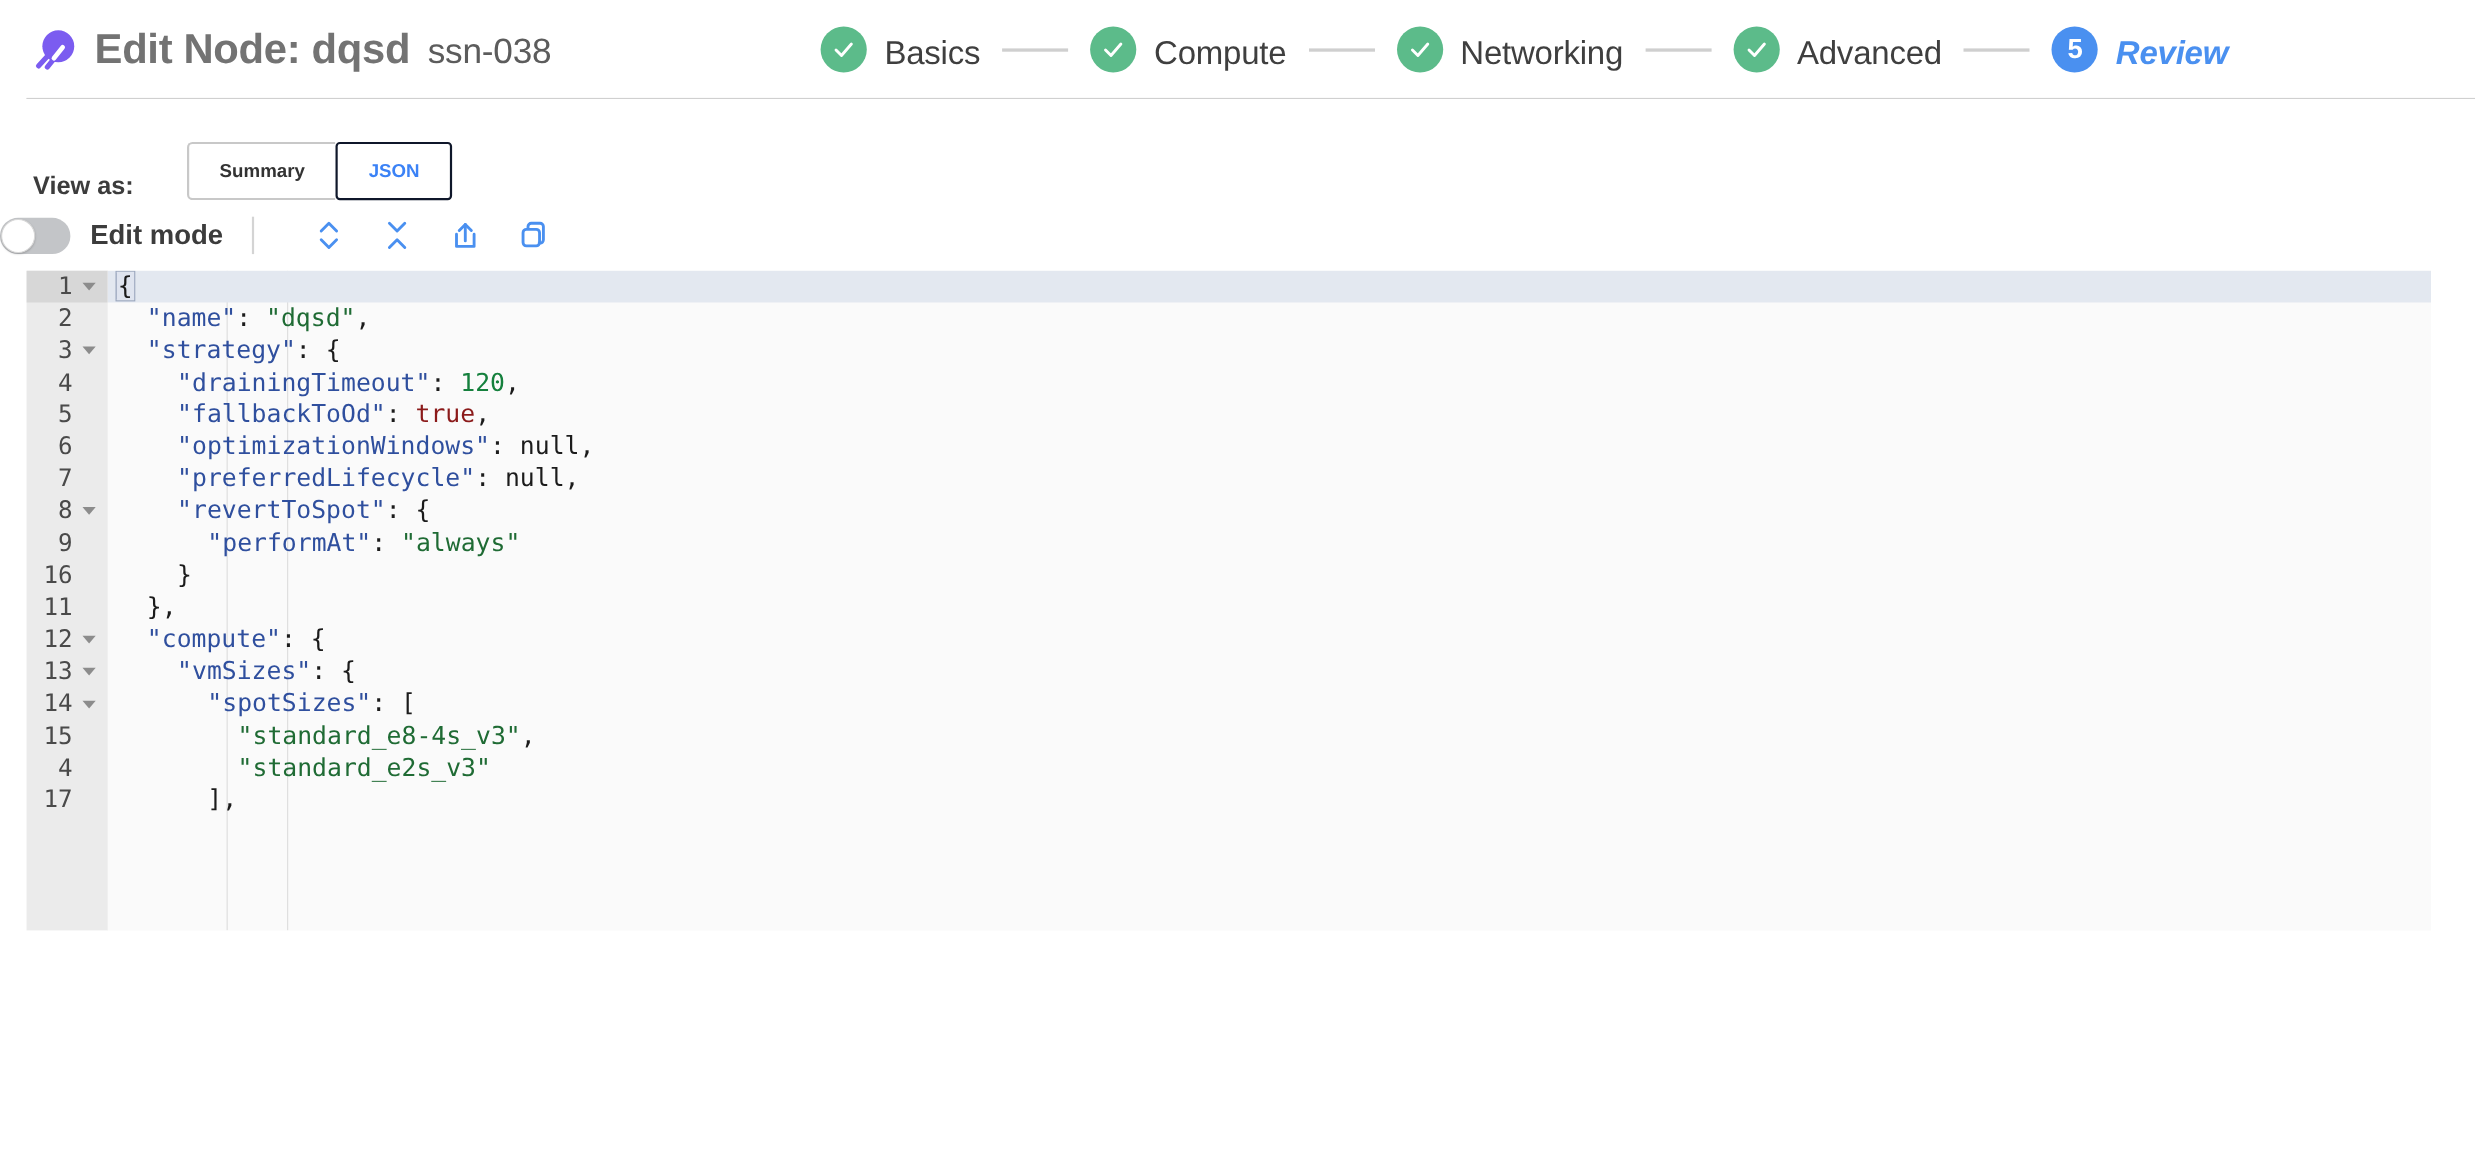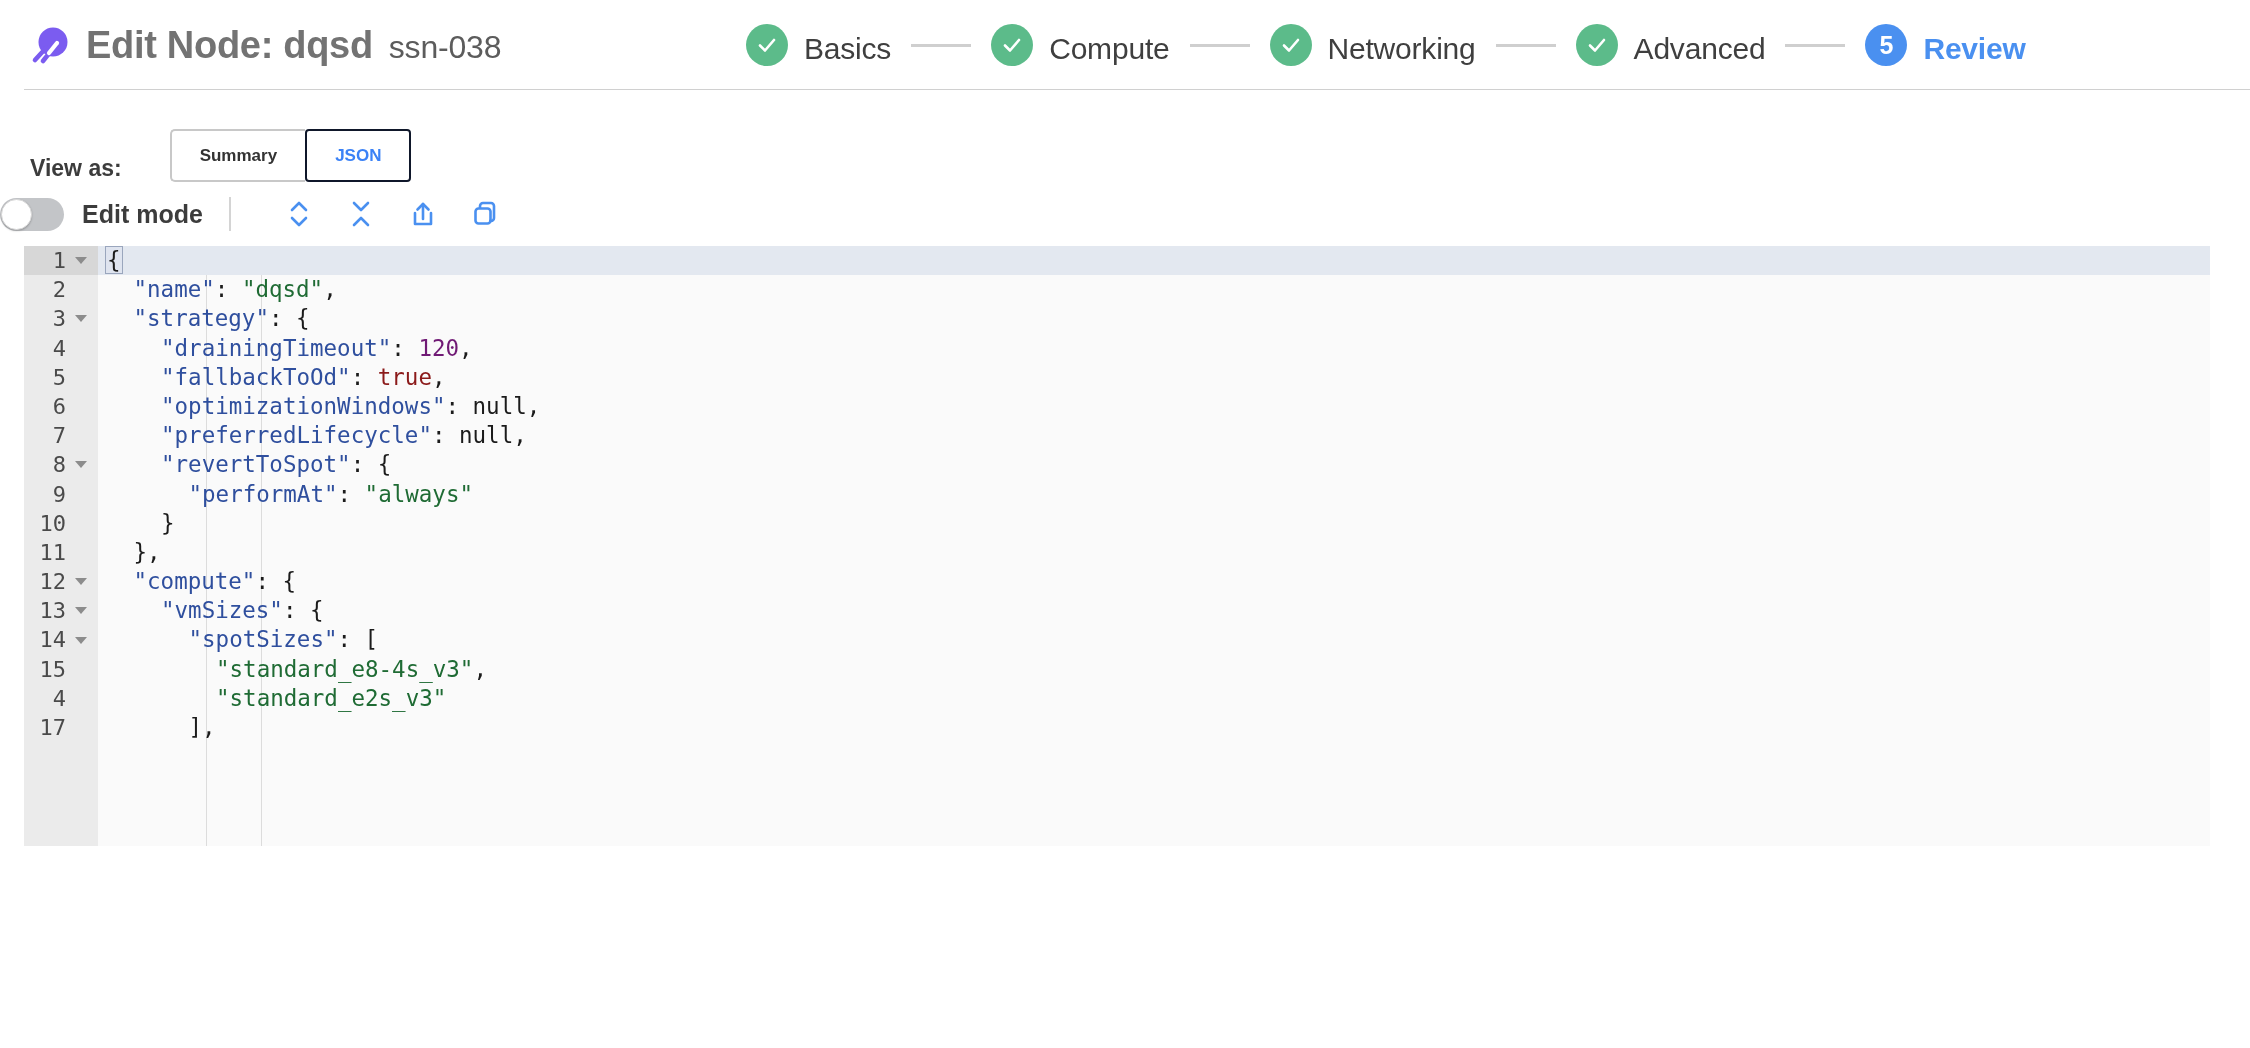--- a/index.html
+++ b/index.html
@@ -94,20 +94,21 @@
   .step-label {
     font-size: 30px;
     color: #3f3f3f;
     margin-left: 16px;
     white-space: nowrap;
     letter-spacing: -0.2px;
   }
   .step-label.current-label {
     color: #4a90f0;
     font-weight: 600;
+    font-style: italic;
   }
   .step-connector {
     width: 60px;
     height: 3px;
     background: #cfcfcf;
     margin: 0 20px;
     flex: 0 0 60px;
   }
 
   
@@ -256,21 +257,21 @@
     white-space: pre;
     padding-left: 8px;
     position: relative;
     color: #222222;
     letter-spacing: 0px;
   }
   .code-line.active-bg { background: #e3e8f0; }
 
   .tok-key { color: #2f4f9e; }
   .tok-str { color: #1f6b34; }
-  .tok-num { color: #701a75; }
+  .tok-num { color: #15803d; }
   .tok-lit { color: #8b1a1a; }
   .tok-punct { color: #1b1b1b; }
 
   .bracket-box {
     outline: 1px solid #9aa6bd;
     background: #dfe4ef;
     padding: 0 1px;
   }
   .caret {
     display: inline-block;
@@ -458,21 +459,21 @@
           <span class="fold-tri"></span>
         </span>
       </div>
       <div class="ln">
         <span>9</span>
         <span class="fold empty">
           <span class="fold-tri"></span>
         </span>
       </div>
       <div class="ln">
-        <span>10</span>
+        <span>16</span>
         <span class="fold empty">
           <span class="fold-tri"></span>
         </span>
       </div>
       <div class="ln">
         <span>11</span>
         <span class="fold empty">
           <span class="fold-tri"></span>
         </span>
       </div>

